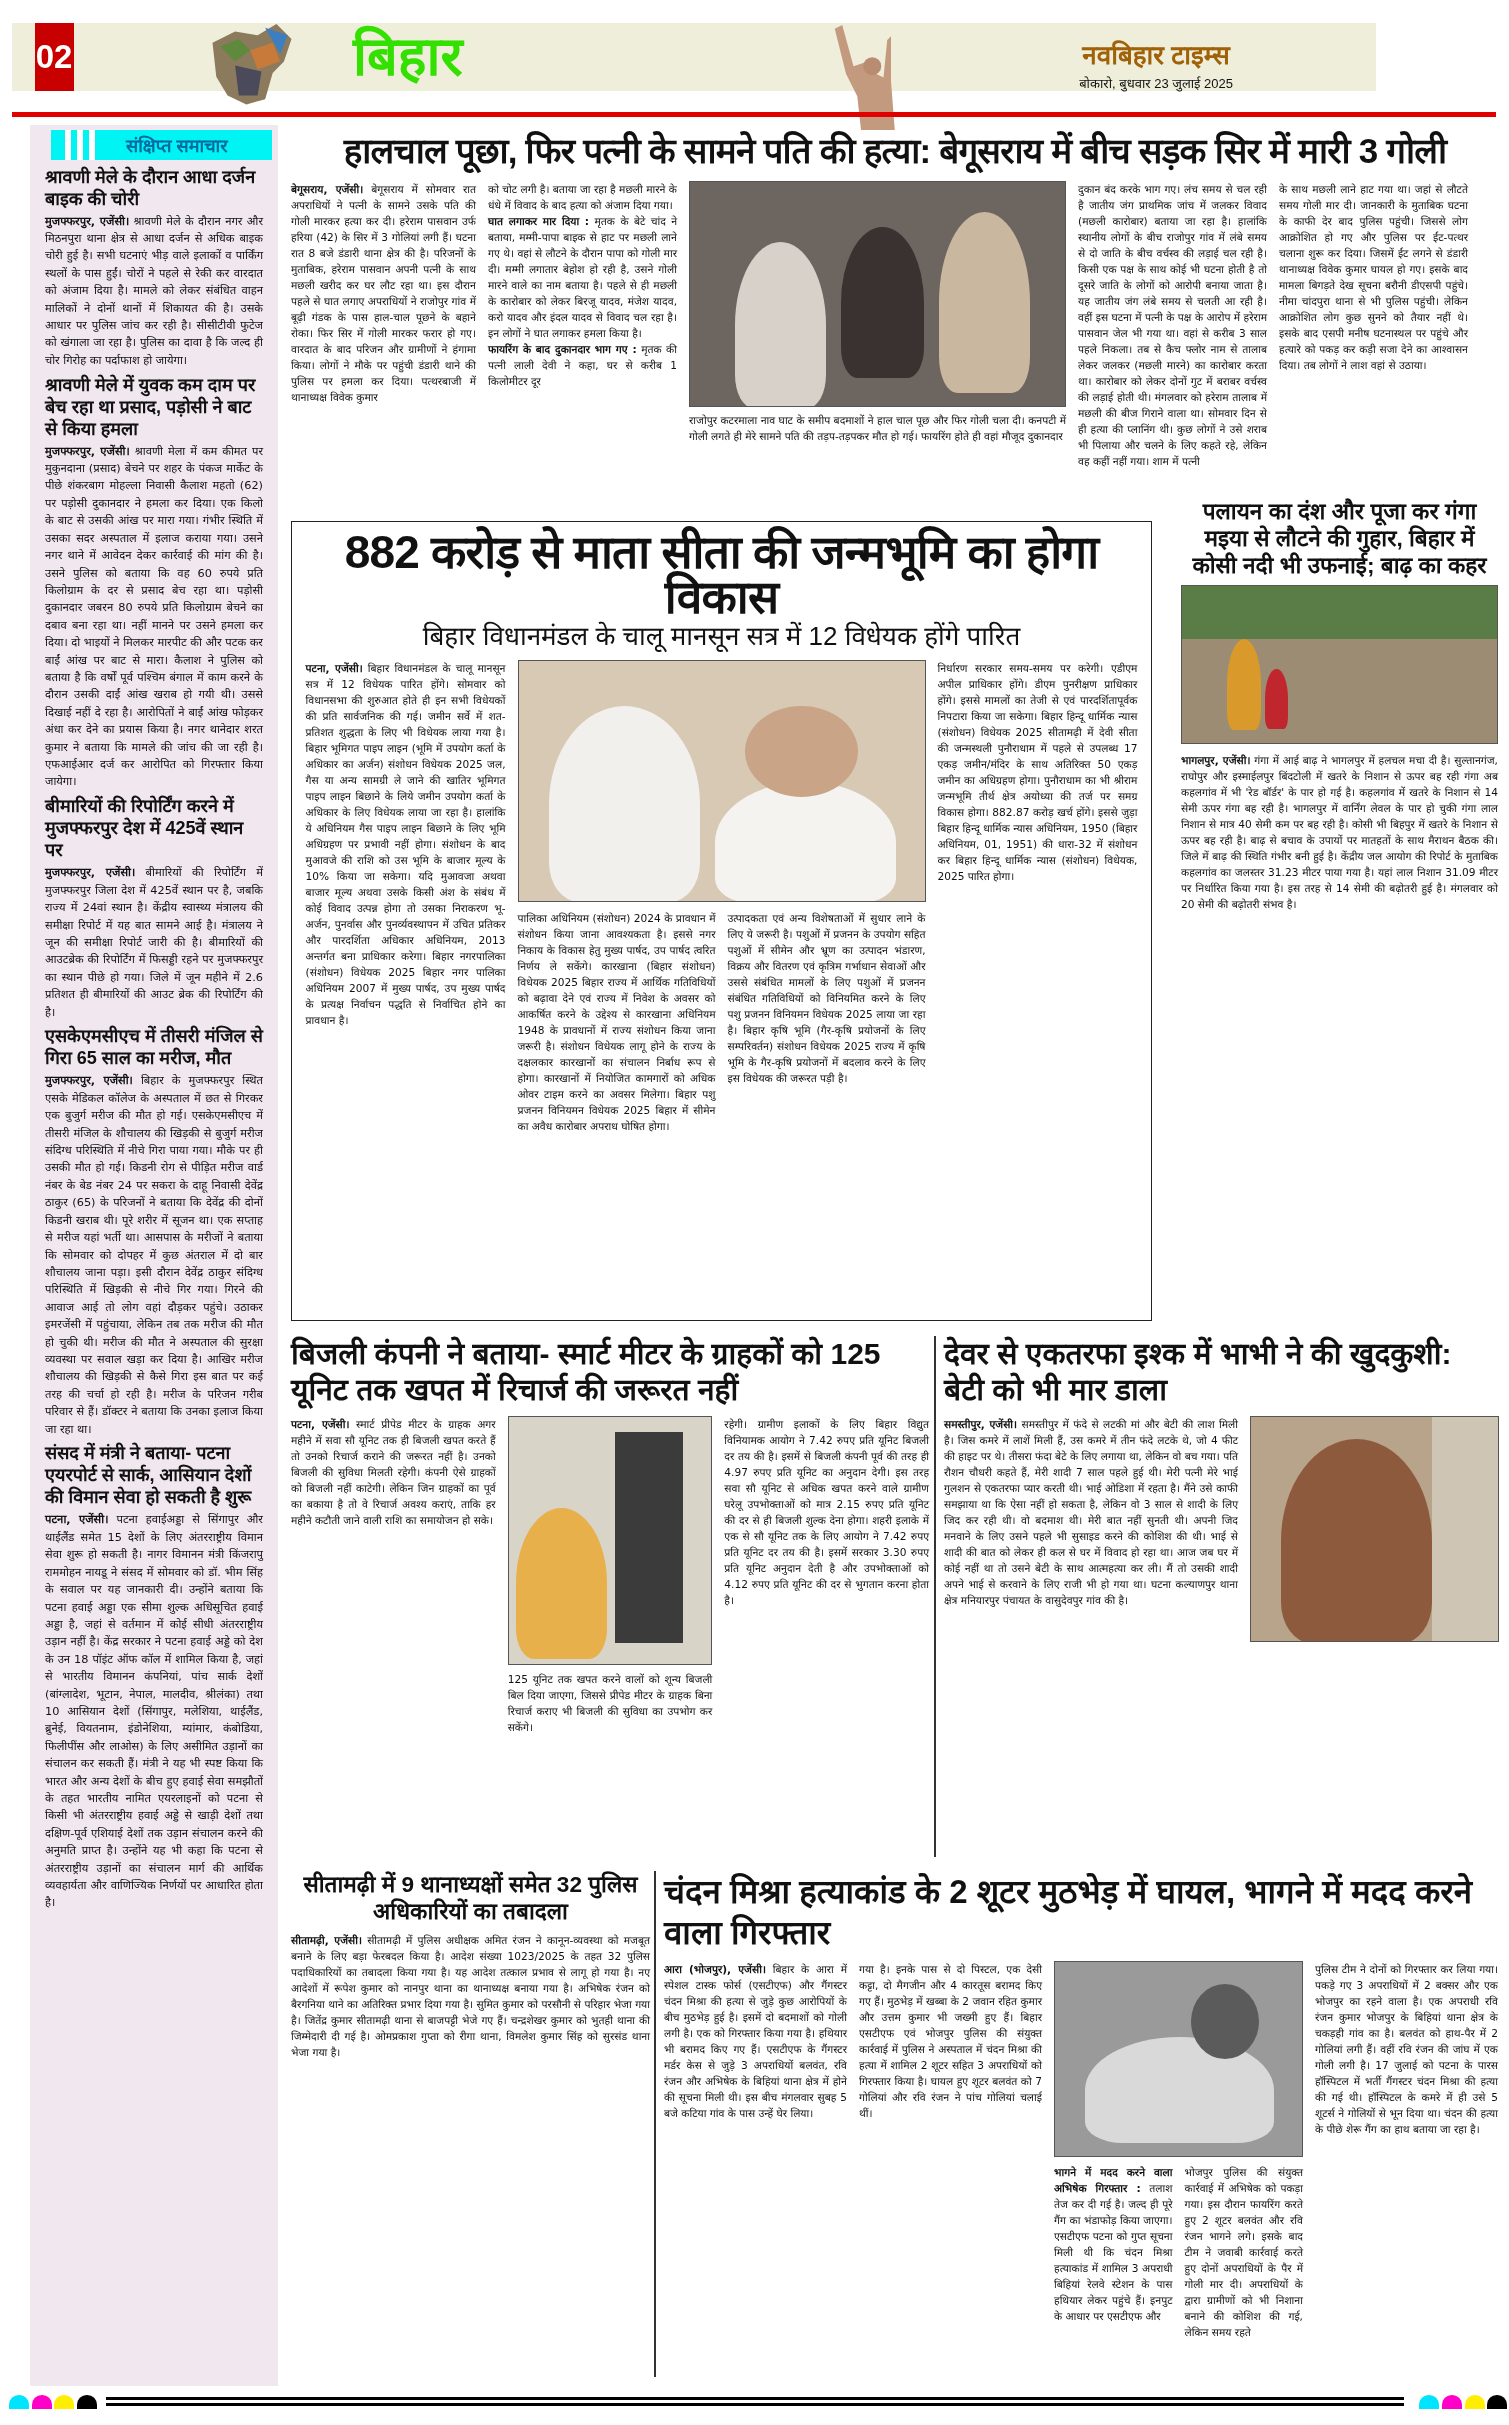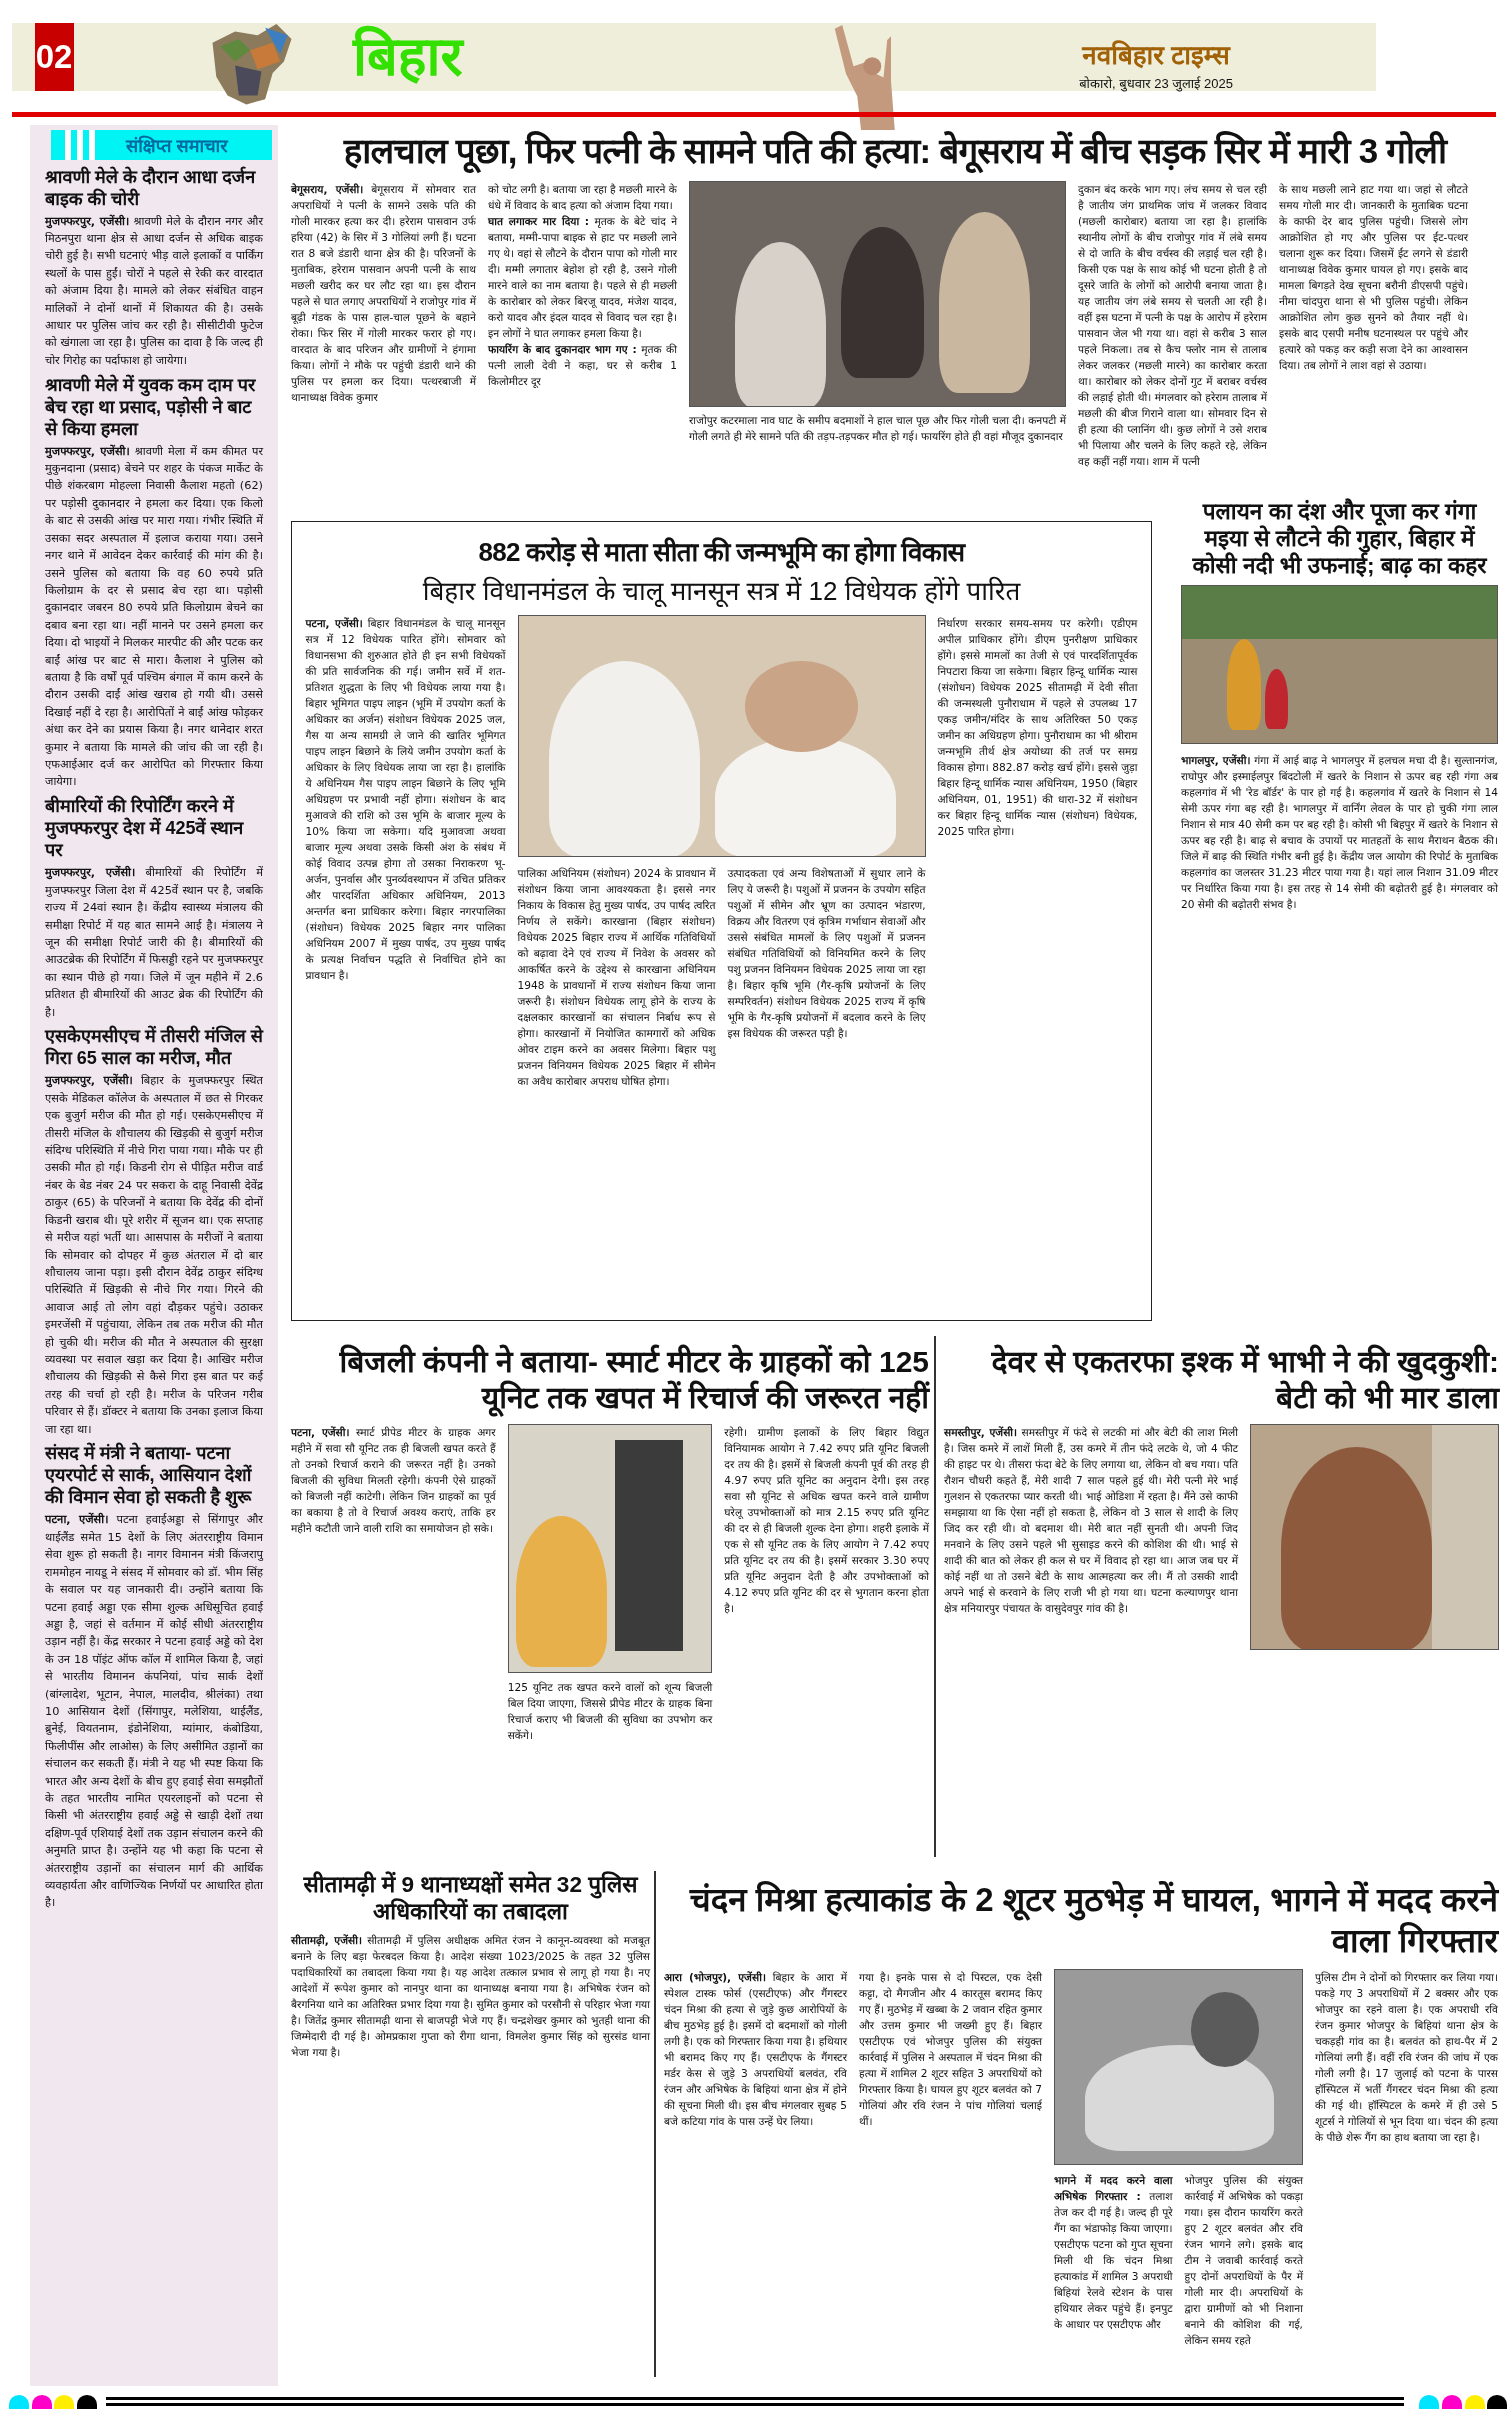--- a/index.html
+++ b/index.html
@@ -23,21 +23,21 @@
   .brief-header .bars { position: absolute; left: 13.6px; top: 0; width: 35px; height: 30px;
     background: linear-gradient(90deg,#fff 0 6px,transparent 6px 12px,#fff 12px 18px,transparent 18px 24px,#fff 24px 30px,transparent 30px); }
   .brief-header span { position: absolute; left: 75px; top: 3px; font: bold 18px "Liberation Sans", sans-serif; color: #0369a1; }
   .brief-h { font: bold 18px "Liberation Sans", sans-serif; line-height: 22px; margin: 4.5px 0 3px; }
   .brief-p { font: 11.3px "DejaVu Sans", sans-serif; line-height: 17.4px; text-align: justify; }
   .brief-p b { font-weight: bold; }
 
   
   .art { position: absolute; }
   .headline-xl { font: bold 35px "Liberation Sans", sans-serif; line-height: 42px; text-align: center; letter-spacing: -0.8px; }
-  .headline-l { font: bold 30px "Liberation Sans", sans-serif; line-height: 36px; text-align: right; margin-top: 8px; }
+  .headline-l { font: bold 30px "Liberation Sans", sans-serif; line-height: 36px; text-align: left; }
   .headline-m { font: bold 22.6px "Liberation Sans", sans-serif; line-height: 27px; text-align: center; }
   .subhead { font: 26px "Liberation Sans", sans-serif; line-height: 33px; text-align: center; }
   .cols { display: flex; gap: 12px; margin-top: 7.5px; }
   .col { flex: 1; font: 10.6px "DejaVu Sans", sans-serif; line-height: 16px; text-align: justify; }
   .col b { font-weight: bold; }
   .photo { background: #8a8a8a; border: 0.8px solid #555; position: relative; overflow: hidden; }
   .photo .fig { position: absolute; border-radius: 50% 50% 20% 20%; }
   .boxed { border: 1.5px solid #222; }
   .vline { position: absolute; width: 1.5px; background: #333; }
   .footer-strip { position: absolute; left: 0; top: 2386px; width: 1510px; height: 30px; }
@@ -116,21 +116,21 @@
       <div class="cols" style="margin-top:4.5px;">
         <div class="col">राजोपुर कटरमाला नाव घाट के समीप बदमाशों ने हाल चाल पूछ और फिर गोली चला दी। कनपटी में गोली लगते ही मेरे सामने पति की तड़प-तड़पकर मौत हो गई। फायरिंग होते ही वहां मौजूद दुकानदार</div>
       </div>
     </div>
     <div class="col" style="flex:0 0 189px;">दुकान बंद करके भाग गए। लंच समय से चल रही है जातीय जंग प्राथमिक जांच में जलकर विवाद (मछली कारोबार) बताया जा रहा है। हालांकि स्थानीय लोगों के बीच राजोपुर गांव में लंबे समय से दो जाति के बीच वर्चस्व की लड़ाई चल रही है। किसी एक पक्ष के साथ कोई भी घटना होती है तो दूसरे जाति के लोगों को आरोपी बनाया जाता है। यह जातीय जंग लंबे समय से चलती आ रही है। वहीं इस घटना में पत्नी के पक्ष के आरोप में हरेराम पासवान जेल भी गया था। वहां से करीब 3 साल पहले निकला। तब से कैच फ्लोर नाम से तालाब लेकर जलकर (मछली मारने) का कारोबार करता था। कारोबार को लेकर दोनों गुट में बराबर वर्चस्व की लड़ाई होती थी। मंगलवार को हरेराम तालाब में मछली की बीज गिराने वाला था। सोमवार दिन से ही हत्या की प्लानिंग थी। कुछ लोगों ने उसे शराब भी पिलाया और चलने के लिए कहते रहे, लेकिन वह कहीं नहीं गया। शाम में पत्नी</div>
     <div class="col" style="flex:0 0 189px;">के साथ मछली लाने हाट गया था। जहां से लौटते समय गोली मार दी। जानकारी के मुताबिक घटना के काफी देर बाद पुलिस पहुंची। जिससे लोग आक्रोशित हो गए और पुलिस पर ईंट-पत्थर चलाना शुरू कर दिया। जिसमें ईंट लगने से डंडारी थानाध्यक्ष विवेक कुमार घायल हो गए। इसके बाद मामला बिगड़ते देख सूचना बरौनी डीएसपी पहुंचे। नीमा चांदपुरा थाना से भी पुलिस पहुंची। लेकिन आक्रोशित लोग कुछ सुनने को तैयार नहीं थे। इसके बाद एसपी मनीष घटनास्थल पर पहुंचे और हत्यारे को पकड़ कर कड़ी सजा देने का आश्वासन दिया। तब लोगों ने लाश वहां से उठाया।</div>
   </div>
 </article>
 
 <article class="art boxed" style="left:291px; top:521px; width:861px; height:800px; padding:7.5px 13.6px;">
-  <h1 class="headline-xl" style="font-size:26px; line-height:45px;">882 करोड़ से माता सीता की जन्मभूमि का होगा विकास</h1>
+  <h1 class="headline-xl" style="font-size:46px; line-height:45px;">882 करोड़ से माता सीता की जन्मभूमि का होगा विकास</h1>
   <h2 class="subhead">बिहार विधानमंडल के चालू मानसून सत्र में 12 विधेयक होंगे पारित</h2>
   <div class="cols">
     <div class="col">
       <b>पटना, एजेंसी।</b> <span>बिहार विधानमंडल के चालू मानसून सत्र में 12 विधेयक पारित होंगे। सोमवार को विधानसभा की शुरुआत होते ही इन सभी विधेयकों की प्रति सार्वजनिक की गई। जमीन सर्वे में शत-प्रतिशत शुद्धता के लिए भी विधेयक लाया गया है। बिहार भूमिगत पाइप लाइन (भूमि में उपयोग कर्ता के अधिकार का अर्जन) संशोधन विधेयक 2025 जल, गैस या अन्य सामग्री ले जाने की खातिर भूमिगत पाइप लाइन बिछाने के लिये जमीन उपयोग कर्ता के अधिकार के लिए विधेयक लाया जा रहा है। हालांकि ये अधिनियम गैस पाइप लाइन बिछाने के लिए भूमि अधिग्रहण पर प्रभावी नहीं होगा। संशोधन के बाद मुआवजे की राशि को उस भूमि के बाजार मूल्य के 10% किया जा सकेगा। यदि मुआवजा अथवा बाजार मूल्य अथवा उसके किसी अंश के संबंध में कोई विवाद उत्पन्न होगा तो उसका निराकरण भू-अर्जन, पुनर्वास और पुनर्व्यवस्थापन में उचित प्रतिकर और पारदर्शिता अधिकार अधिनियम, 2013 अन्तर्गत बना प्राधिकार करेगा। बिहार नगरपालिका (संशोधन) विधेयक 2025 बिहार नगर पालिका अधिनियम 2007 में मुख्य पार्षद, उप मुख्य पार्षद के प्रत्यक्ष निर्वाचन पद्धति से निर्वाचित होने का प्रावधान है।</span>
     </div>
     <div style="flex:0 0 408px;">
       <div class="photo" style="height:242px; background:#d7c9b4;">
         <div class="fig" style="left:30px; top:45px; width:151px; height:196px; background:#f2f0ec;"></div>
         <div class="fig" style="left:196px; top:121px; width:181px; height:121px; background:#f5f3ef;"></div>
         <div class="fig" style="left:226px; top:45px; width:113px; height:91px; background:#c9a487; border-radius:50%;"></div>

